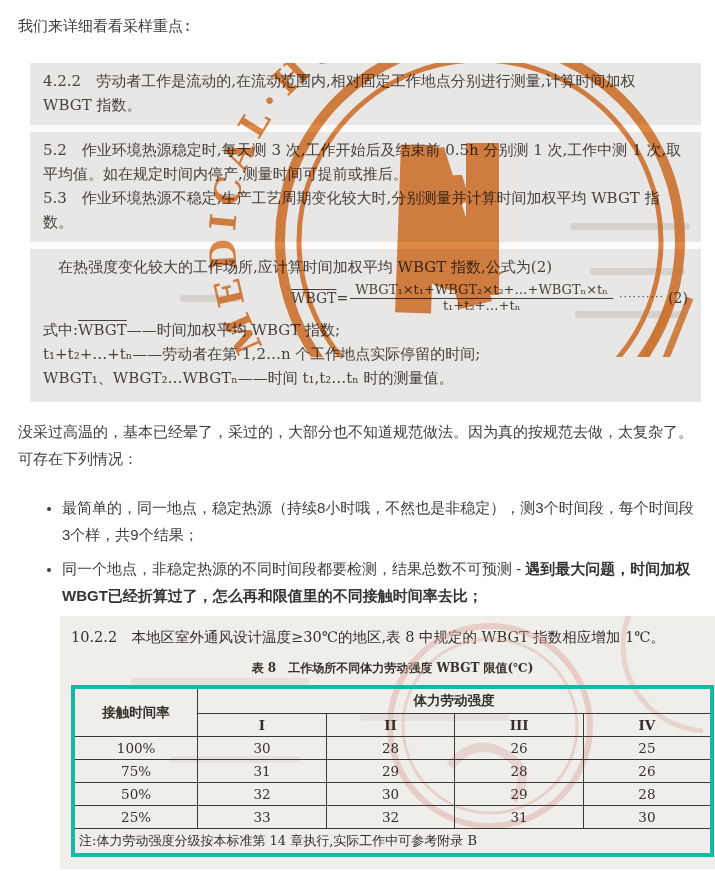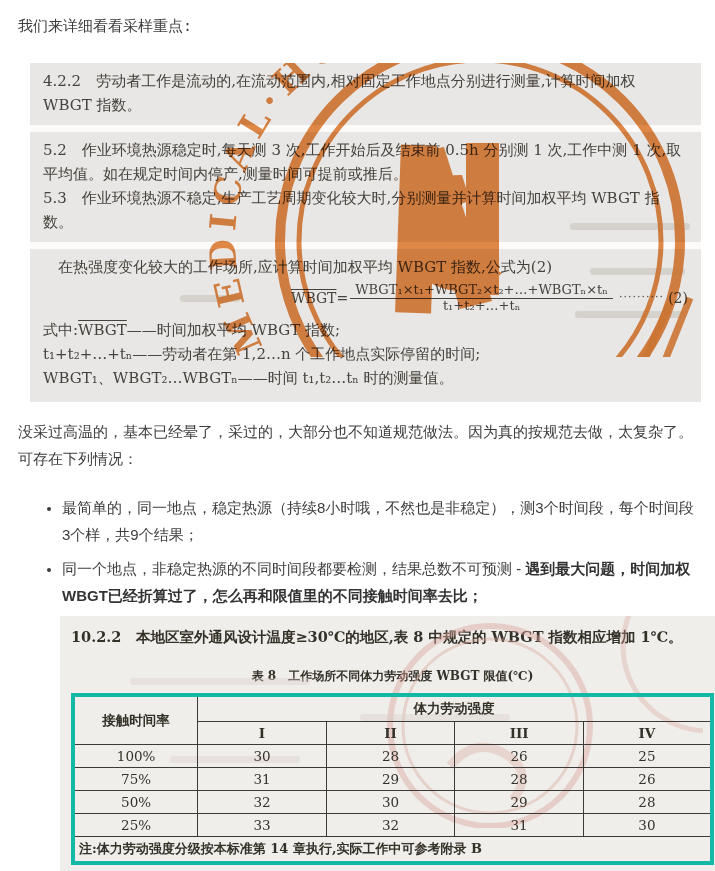--- a/index.html
+++ b/index.html
@@ -23,27 +23,27 @@
   .frac-num{border-bottom:1px solid #46423d;padding:0 5px 1px;}
   .frac-den{padding-top:1px;}
   .formula-dots{flex:1;overflow:hidden;white-space:nowrap;font-size:11px;letter-spacing:1px;color:#56524c;}
   .formula-eqno{font-size:14px;margin-left:4px;white-space:nowrap;}
   .where-indent{margin-left:76px;}
   .stamp-svg{position:absolute;inset:0;pointer-events:none;mix-blend-mode:multiply;}
 
   
   .scan2{position:relative;margin:14px 0 0 42px;width:643px;background:#f0eeeb;overflow:hidden;
          font-family:"DejaVu Serif","Liberation Serif",serif;color:#343129;padding:10px 11px 12px;}
-  .scan2 .clause2{font-size:14.5px;line-height:22px;margin:0 0 20px;font-weight:700;}
+  .scan2 .clause2{font-size:14.5px;line-height:22px;margin:0 0 12px;font-weight:400;}
   .scan2 .tbl-title{font-size:12px;text-align:center;font-weight:700;margin:0 0 8px;}
   table.wbgt{width:100%;border-collapse:collapse;border:4px solid #14b8a6;background:transparent;position:relative;z-index:1;}
   table.wbgt th,table.wbgt td{border:1px solid #3c3a36;font-size:13.5px;text-align:center;
          font-weight:400;padding:3px 4px;font-family:"DejaVu Serif","Liberation Serif",serif;}
   table.wbgt th{font-weight:600;}
-  table.wbgt .note-cell{text-align:left;font-size:13px;font-weight:700;padding-left:4px;}
+  table.wbgt .note-cell{text-align:left;font-size:13px;font-weight:400;padding-left:4px;}
   .wm-svg{position:absolute;inset:0;pointer-events:none;}
 
   
   ul.obs{margin:20px 0 0;padding-left:44px;}
   ul.obs li{font-size:15px;line-height:27px;margin-bottom:7px;color:#3d3d3d;}
   ul.obs li::marker{color:#3d3d3d;font-size:13px;}
   .emph{font-weight:700;color:#333;}
 </style>
 </head>
 <body>

